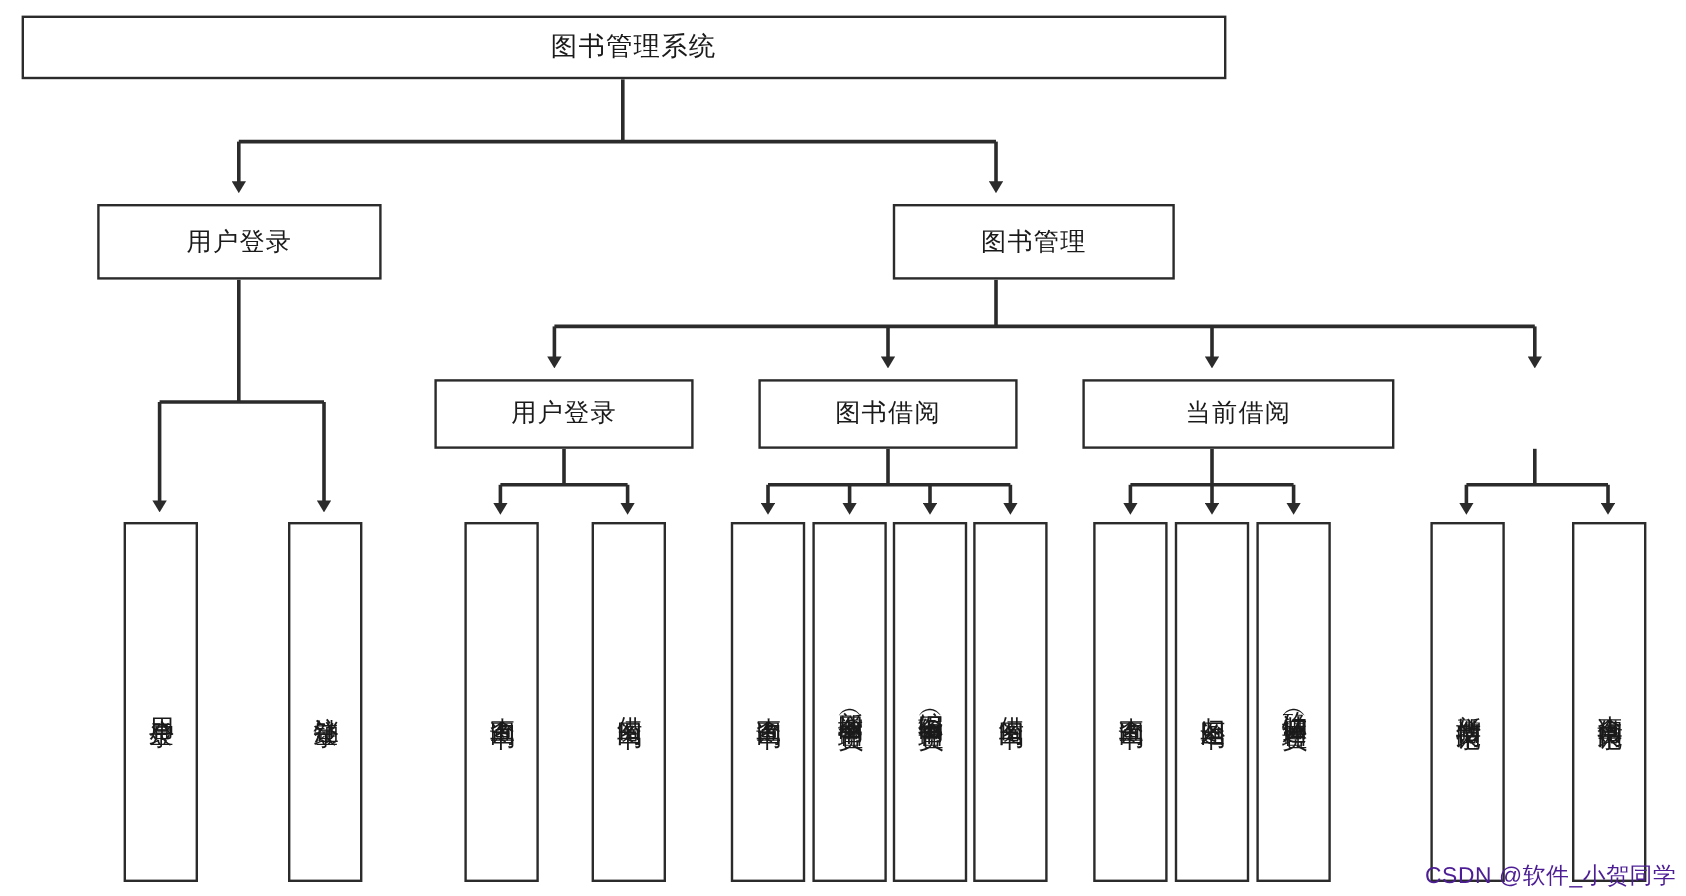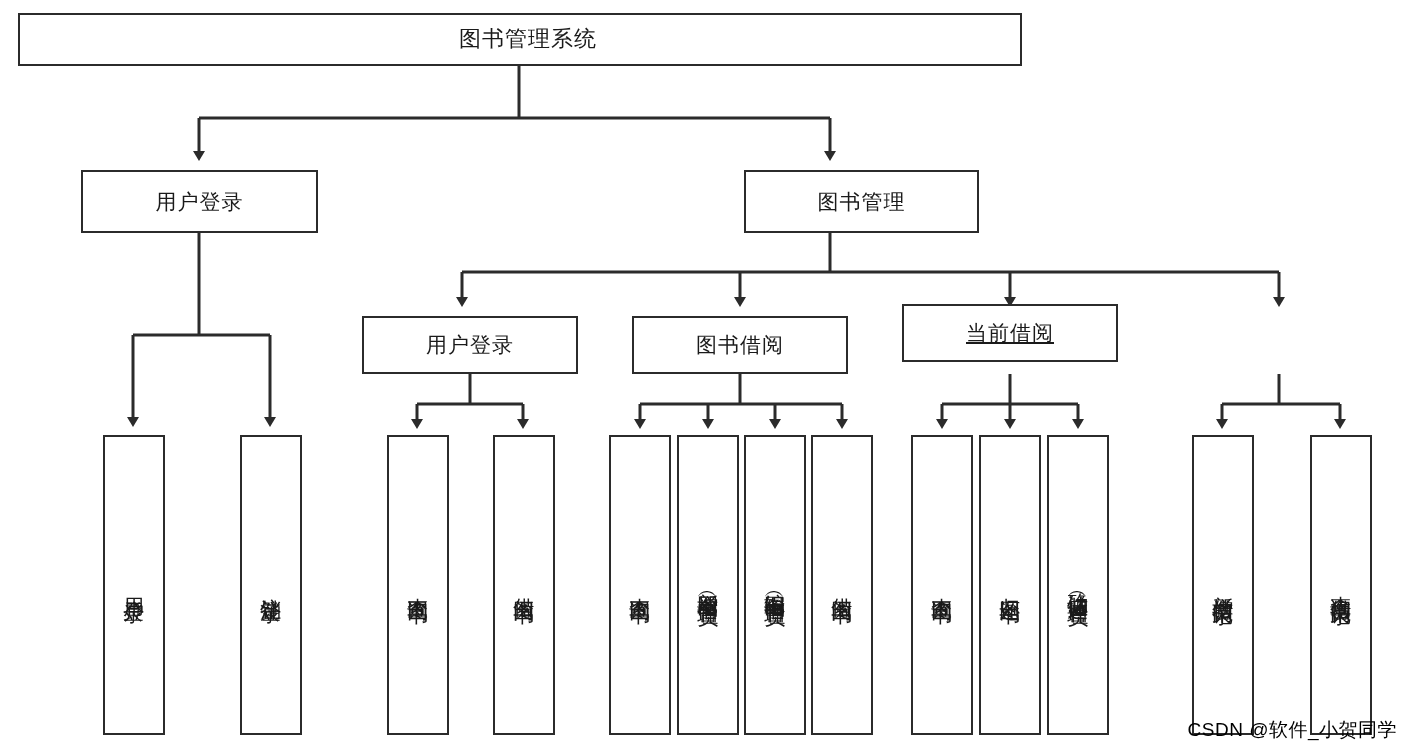--- a/index.html
+++ b/index.html
@@ -65,21 +65,21 @@
     writing-mode: vertical-rl;
     text-orientation: upright;
     display: block;
   }
   
   #watermark {
     position: absolute;
     right: 8px;
     bottom: 4px;
     font-size: 19px;
-    color: #000000;
+    color: #4c1d95;
     letter-spacing: 0.5px;
     white-space: nowrap;
     user-select: none;
   }
 </style>
 </head>
 <body>
 
 <div id="canvas">
 
@@ -137,21 +137,21 @@
   <div class="node horiz root" style="left:18px; top:13px; width:1004px; height:53px;">图书管理系统</div>
 
   <div class="node horiz" style="left:81px; top:170px; width:237px; height:63px;">用户登录</div>
 
   <div class="node horiz" style="left:712px; top:170px; width:235px; height:63px;margin-left:32px;">图书管理</div>
 
   <div class="node horiz" style="left:362px; top:316px; width:216px; height:58px;">用户登录</div>
 
   <div class="node horiz" style="left:632px; top:316px; width:216px; height:58px;">图书借阅</div>
 
-  <div class="node horiz" style="left:902px; top:304px; width:216px; height:58px;text-decoration:underline;">当前借阅</div>
+  <div class="node horiz" style="left:902px; top:316px; width:260px; height:58px;">当前借阅</div>
 
 
   <div class="node vert" style="left:103px; top:435px; width:62px; height:300px;">
     <span class="vlabel">用户登录</span>
   </div>
 
   <div class="node vert" style="left:240px; top:435px; width:62px; height:300px;">
     <span class="vlabel">注销登录</span>
   </div>
 

